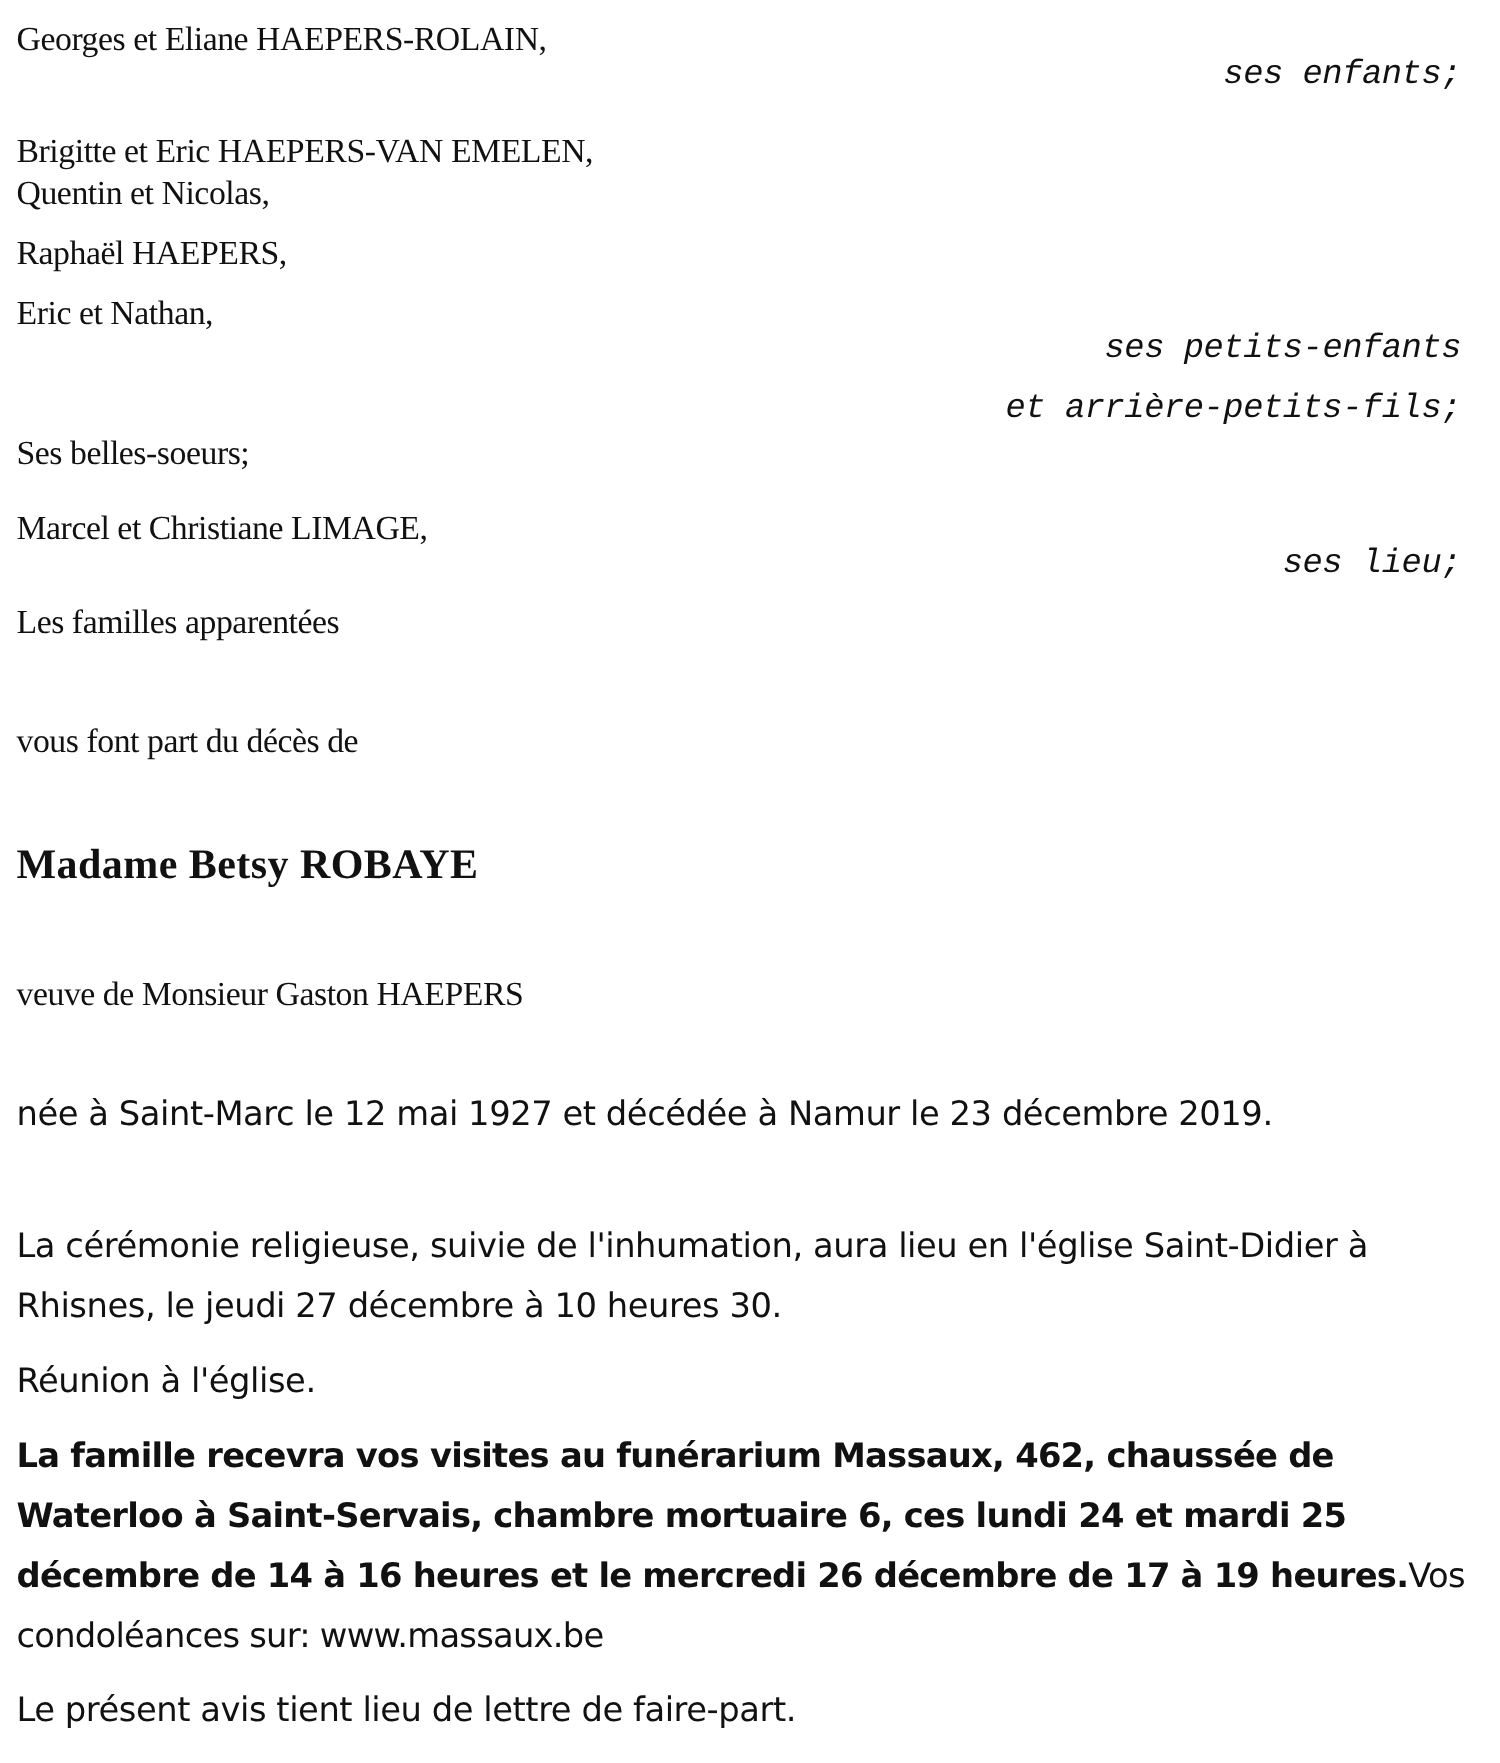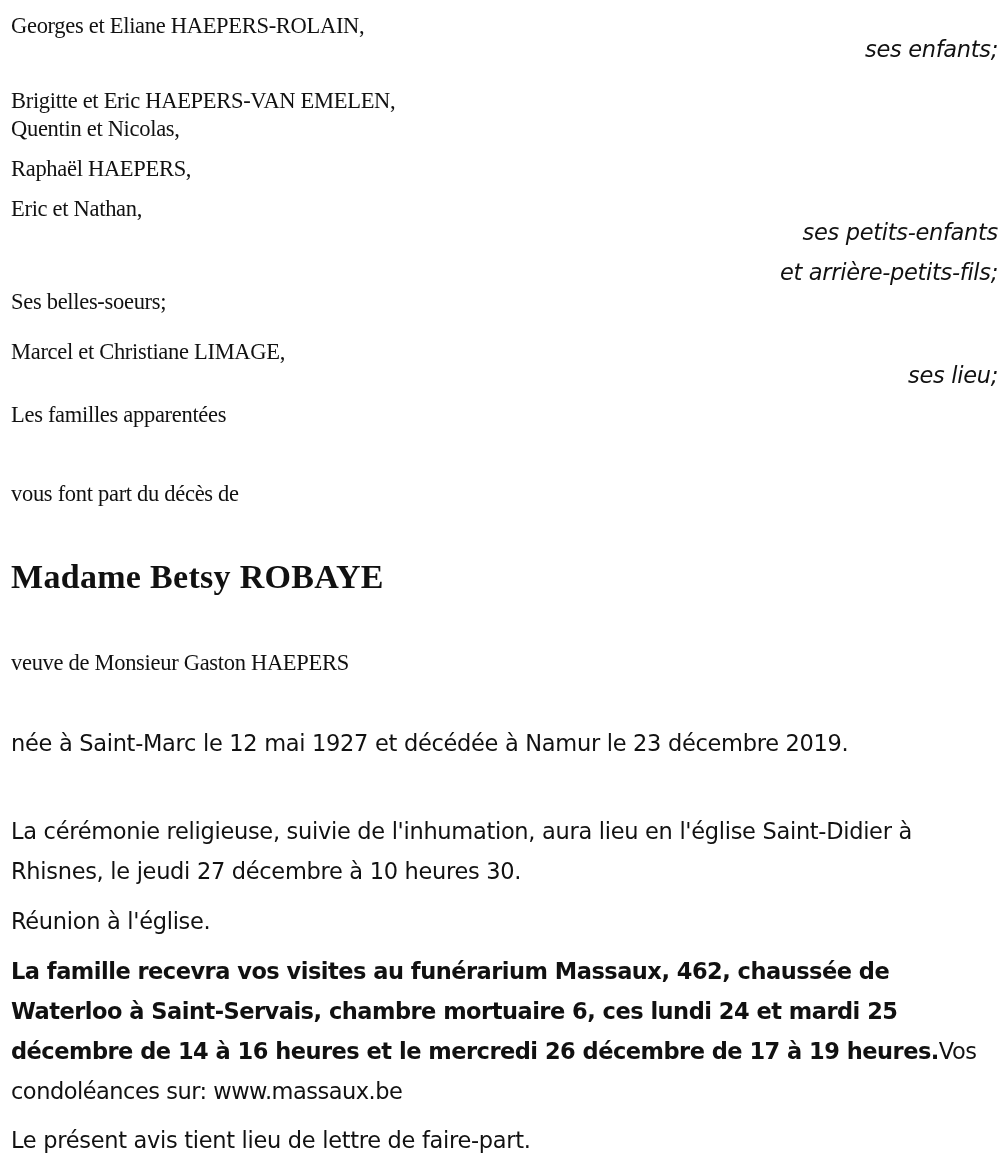--- a/index.html
+++ b/index.html
@@ -1,19 +1,19 @@
 <!DOCTYPE html>
 <html><head>
 <meta charset="utf-8">
 <style>
   html,body{margin:0;padding:0;background:#fff;}
   body{width:1000px;height:1175px;position:relative;overflow:hidden;font-family:"DejaVu Sans","Liberation Sans",sans-serif;color:#111;font-size:22.5px;letter-spacing:-0.3px;}
   .ln{position:absolute;left:11px;white-space:nowrap;line-height:30px;font-family:Liberation Serif, serif;}
-  .r{position:absolute;right:2px;white-space:nowrap;font-style:italic;line-height:30px;}
-  .h{font-weight:bold;font-size:34px;letter-spacing:0.3px;line-height:44px;}
+  .r{position:absolute;right:26px;white-space:nowrap;font-style:italic;line-height:30px;font-family:Liberation Mono, monospace;}
+  .h{font-weight:bold;font-size:28px;letter-spacing:0.3px;line-height:44px;}
   .b{font-weight:bold;}
   .para{position:absolute;left:11px;width:980px;line-height:40px;}
 </style>
 </head>
 <body>
 
 <div>
   <div class="ln" style="top:11px">Georges et Eliane HAEPERS-ROLAIN,</div>
   <div class="r" style="top:34px">ses enfants;</div>
 

